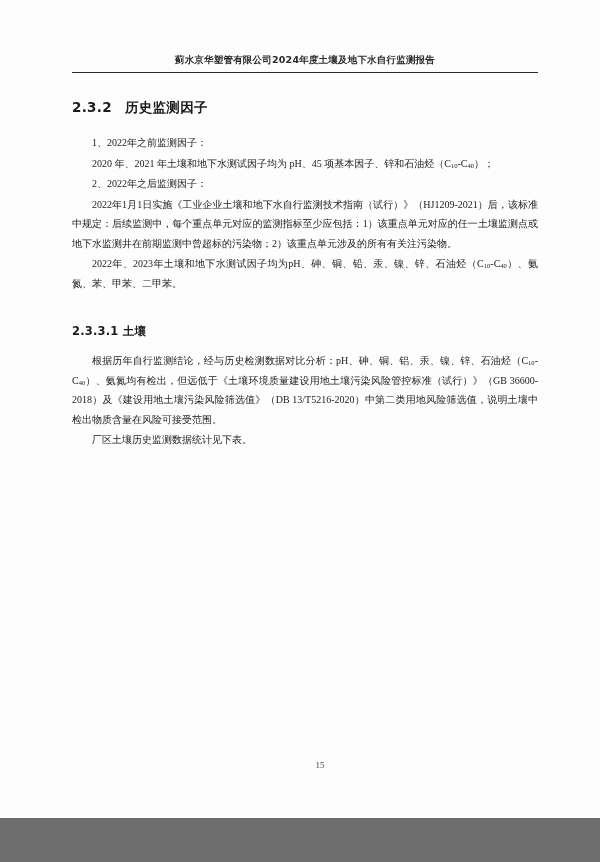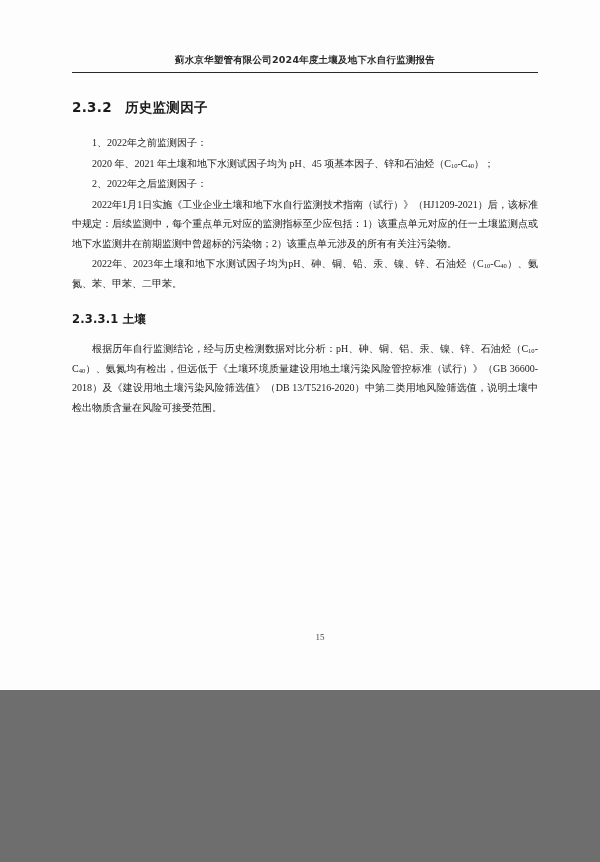--- a/index.html
+++ b/index.html
@@ -2,21 +2,21 @@
 <html><head>
 <meta charset="utf-8">
 <style>
   html, body {
     margin: 0;
     padding: 0;
     background: #6e6e6e;
   }
   .page {
     width: 600px;
-    height: 690px;
+    height: 818px;
     background: #5eead4;
     position: relative;
     overflow: hidden;
     box-sizing: border-box;
     font-family: "Liberation Serif", "DejaVu Serif", serif;
     color: #1b1b1b;
   }
   .paper {
     position: absolute;
     left: 0; top: 0; right: 0; bottom: 0;
@@ -50,21 +50,21 @@
     font-family: "DejaVu Sans", "Liberation Sans", sans-serif;
     letter-spacing: 0.3px;
   }
   h2.sec .num {
     margin-right: 13px;
     text-align: right;
   }
   h3.subsec {
     font-size: 11.5px;
     font-weight: bold;
-    margin: 0 0 12px 0;
+    margin: 12px 0 12px 0;
     font-family: "DejaVu Sans", "Liberation Sans", sans-serif;
     letter-spacing: 0.2px;
   }
   p.para {
     font-size: 10px;
     line-height: 1.95;
     margin: 0 0 1px 0;
     text-align: justify;
     text-justify: inter-ideograph;
     text-indent: 2em;
@@ -106,18 +106,19 @@
       <p class="para">2、2022年之后监测因子：</p>
       <p class="para">2022年1月1日实施《工业企业土壤和地下水自行监测技术指南（试行）》（HJ1209-2021）后，该标准中规定：后续监测中，每个重点单元对应的监测指标至少应包括：1）该重点单元对应的任一土壤监测点或地下水监测井在前期监测中曾超标的污染物；2）该重点单元涉及的所有有关注污染物。</p>
       <p class="para">2022年、2023年土壤和地下水测试因子均为pH、砷、铜、铅、汞、镍、锌、石油烃（C<sub>10</sub>-C<sub>40</sub>）、氨氮、苯、甲苯、二甲苯。</p>
 
       <div class="gap-lg"></div>
 
 
       <h3 class="subsec">2.3.3.1 土壤</h3>
 
       <p class="para">根据历年自行监测结论，经与历史检测数据对比分析：pH、砷、铜、铝、汞、镍、锌、石油烃（C<sub>10</sub>-C<sub>40</sub>）、氨氮均有检出，但远低于《土壤环境质量建设用地土壤污染风险管控标准（试行）》（GB 36600-2018）及《建设用地土壤污染风险筛选值》（DB 13/T5216-2020）中第二类用地风险筛选值，说明土壤中检出物质含量在风险可接受范围。</p>
+      <p class="para">厂区土壤历史监测数据统计见下表。</p>
 
     </div>
   </div>
 
   <div class="pagenum">15</div>
 </div>
 
 </body></html>

